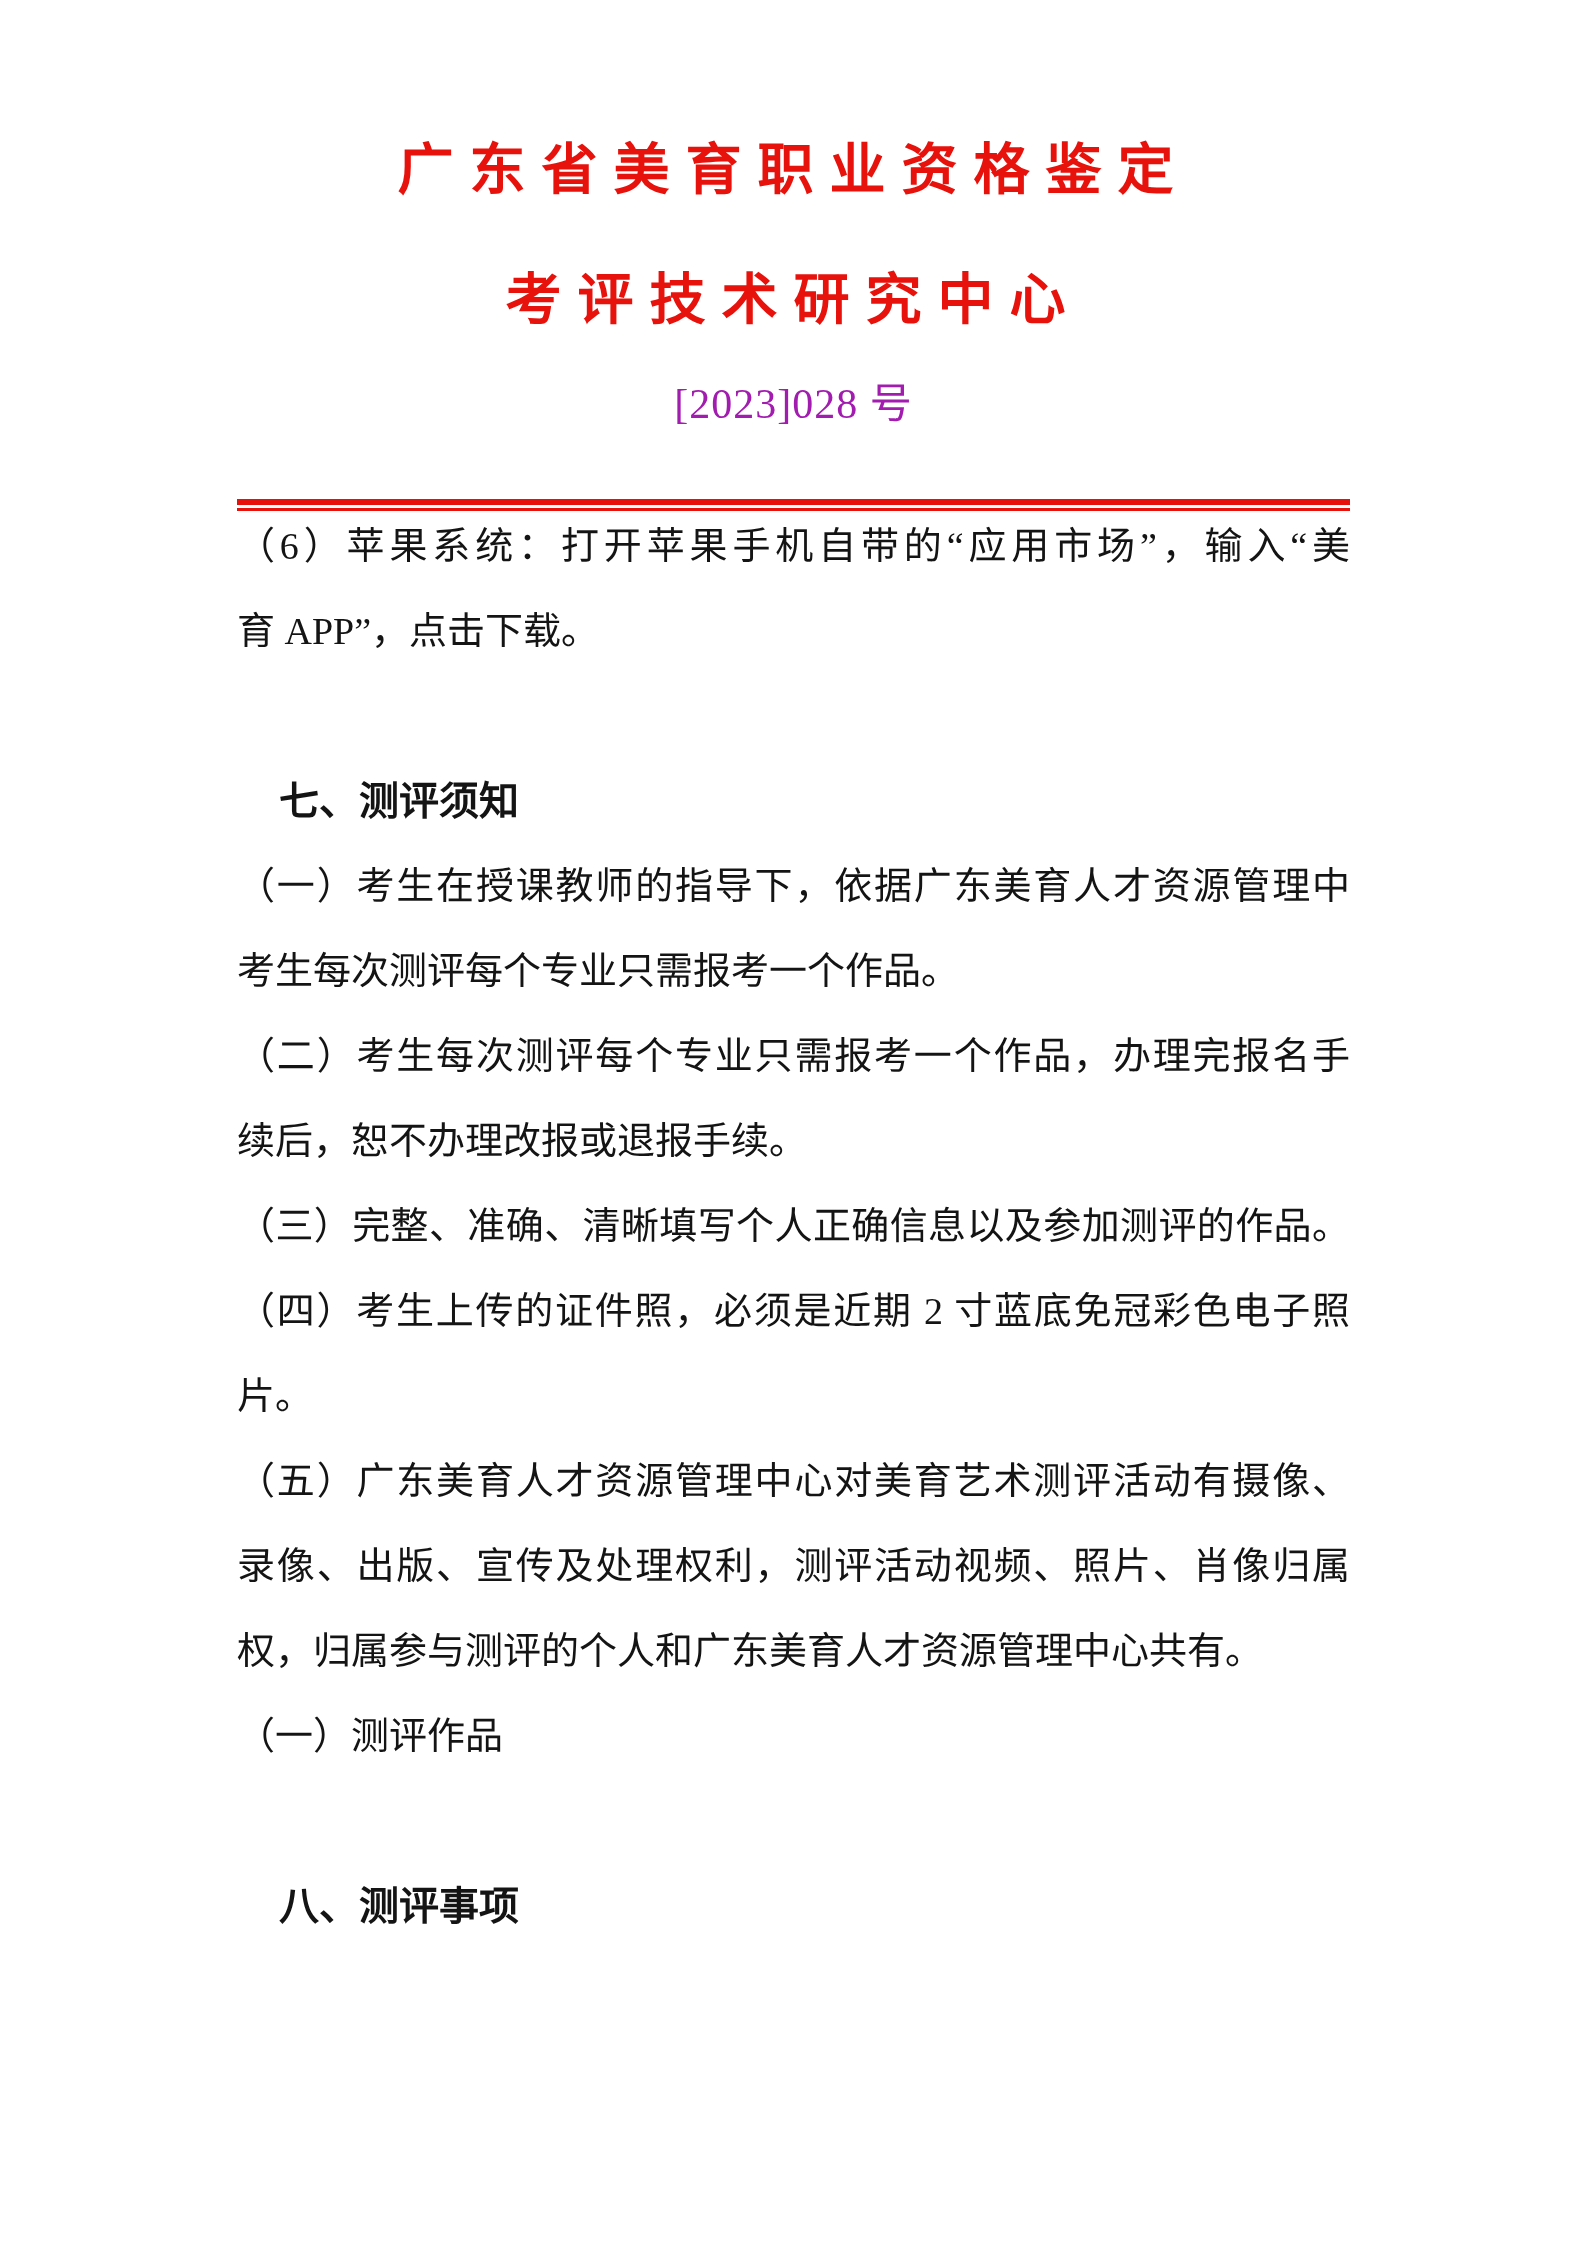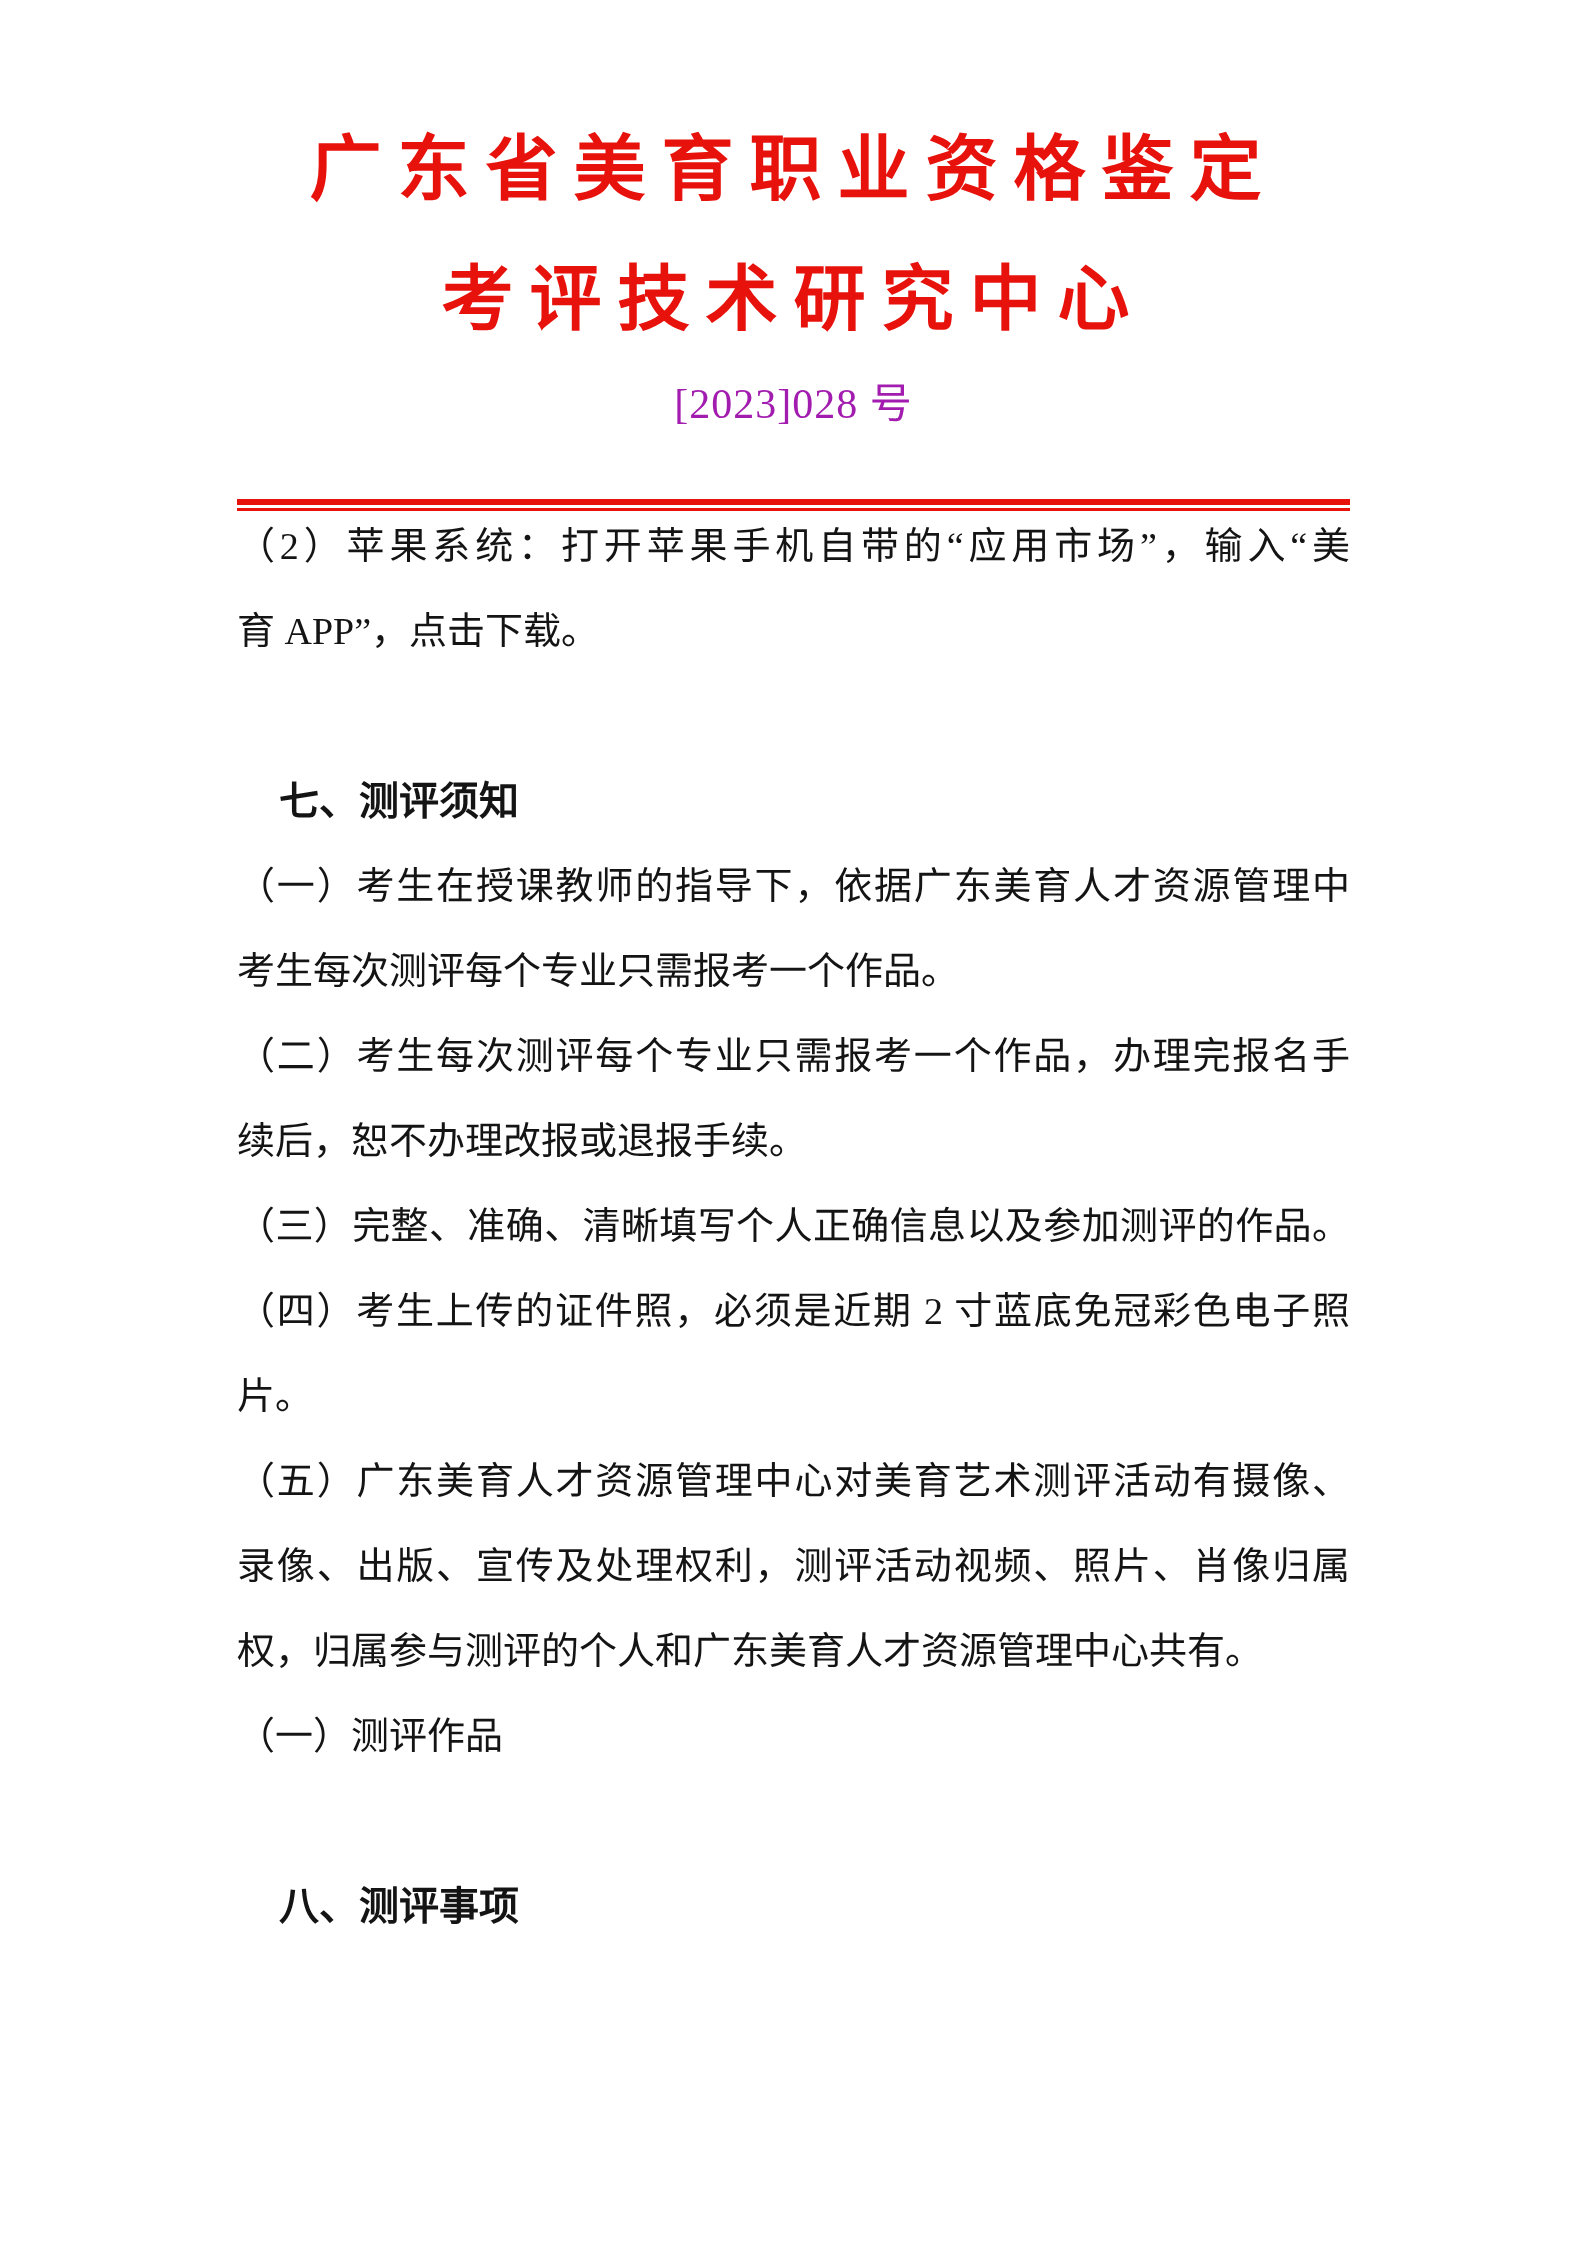--- a/index.html
+++ b/index.html
@@ -18,21 +18,21 @@
   }
   
   .letterhead {
     position: absolute;
     top: 105px;
     left: 0;
     right: 0;
     text-align: center;
   }
   .org-title {
-    font-size: 72px;
+    font-size: 56px;
     line-height: 130px;
     font-weight: 700;
     letter-spacing: 16px;
     color: #e8120c;
     white-space: nowrap;
   }
   .doc-number {
     margin-top: 10px;
     font-size: 42px;
     line-height: 58px;
@@ -94,21 +94,21 @@
     <div class="org-title">考评技术研究中心</div>
     <div class="doc-number">[2023]028 号</div>
   </header>
 
   <div class="divider">
     <div class="bar-thick"></div>
     <div class="bar-thin"></div>
   </div>
 
   <main class="body-text" id="body-lines">
-      <div class="line fill">（2）苹果系统：打开苹果手机自带的“应用市场”，输入“美</div>
+      <div class="line fill">（6）苹果系统：打开苹果手机自带的“应用市场”，输入“美</div>
       <div class="line">育 APP”，点击下载。</div>
       <div class="line heading space-before">七、测评须知</div>
       <div class="line fill">（一）考生在授课教师的指导下，依据广东美育人才资源管理中</div>
       <div class="line">考生每次测评每个专业只需报考一个作品。</div>
       <div class="line fill">（二）考生每次测评每个专业只需报考一个作品，办理完报名手</div>
       <div class="line">续后，恕不办理改报或退报手续。</div>
       <div class="line fill">（三）完整、准确、清晰填写个人正确信息以及参加测评的作品。</div>
       <div class="line fill">（四）考生上传的证件照，必须是近期 2 寸蓝底免冠彩色电子照</div>
       <div class="line">片。</div>
       <div class="line fill">（五）广东美育人才资源管理中心对美育艺术测评活动有摄像、</div>

